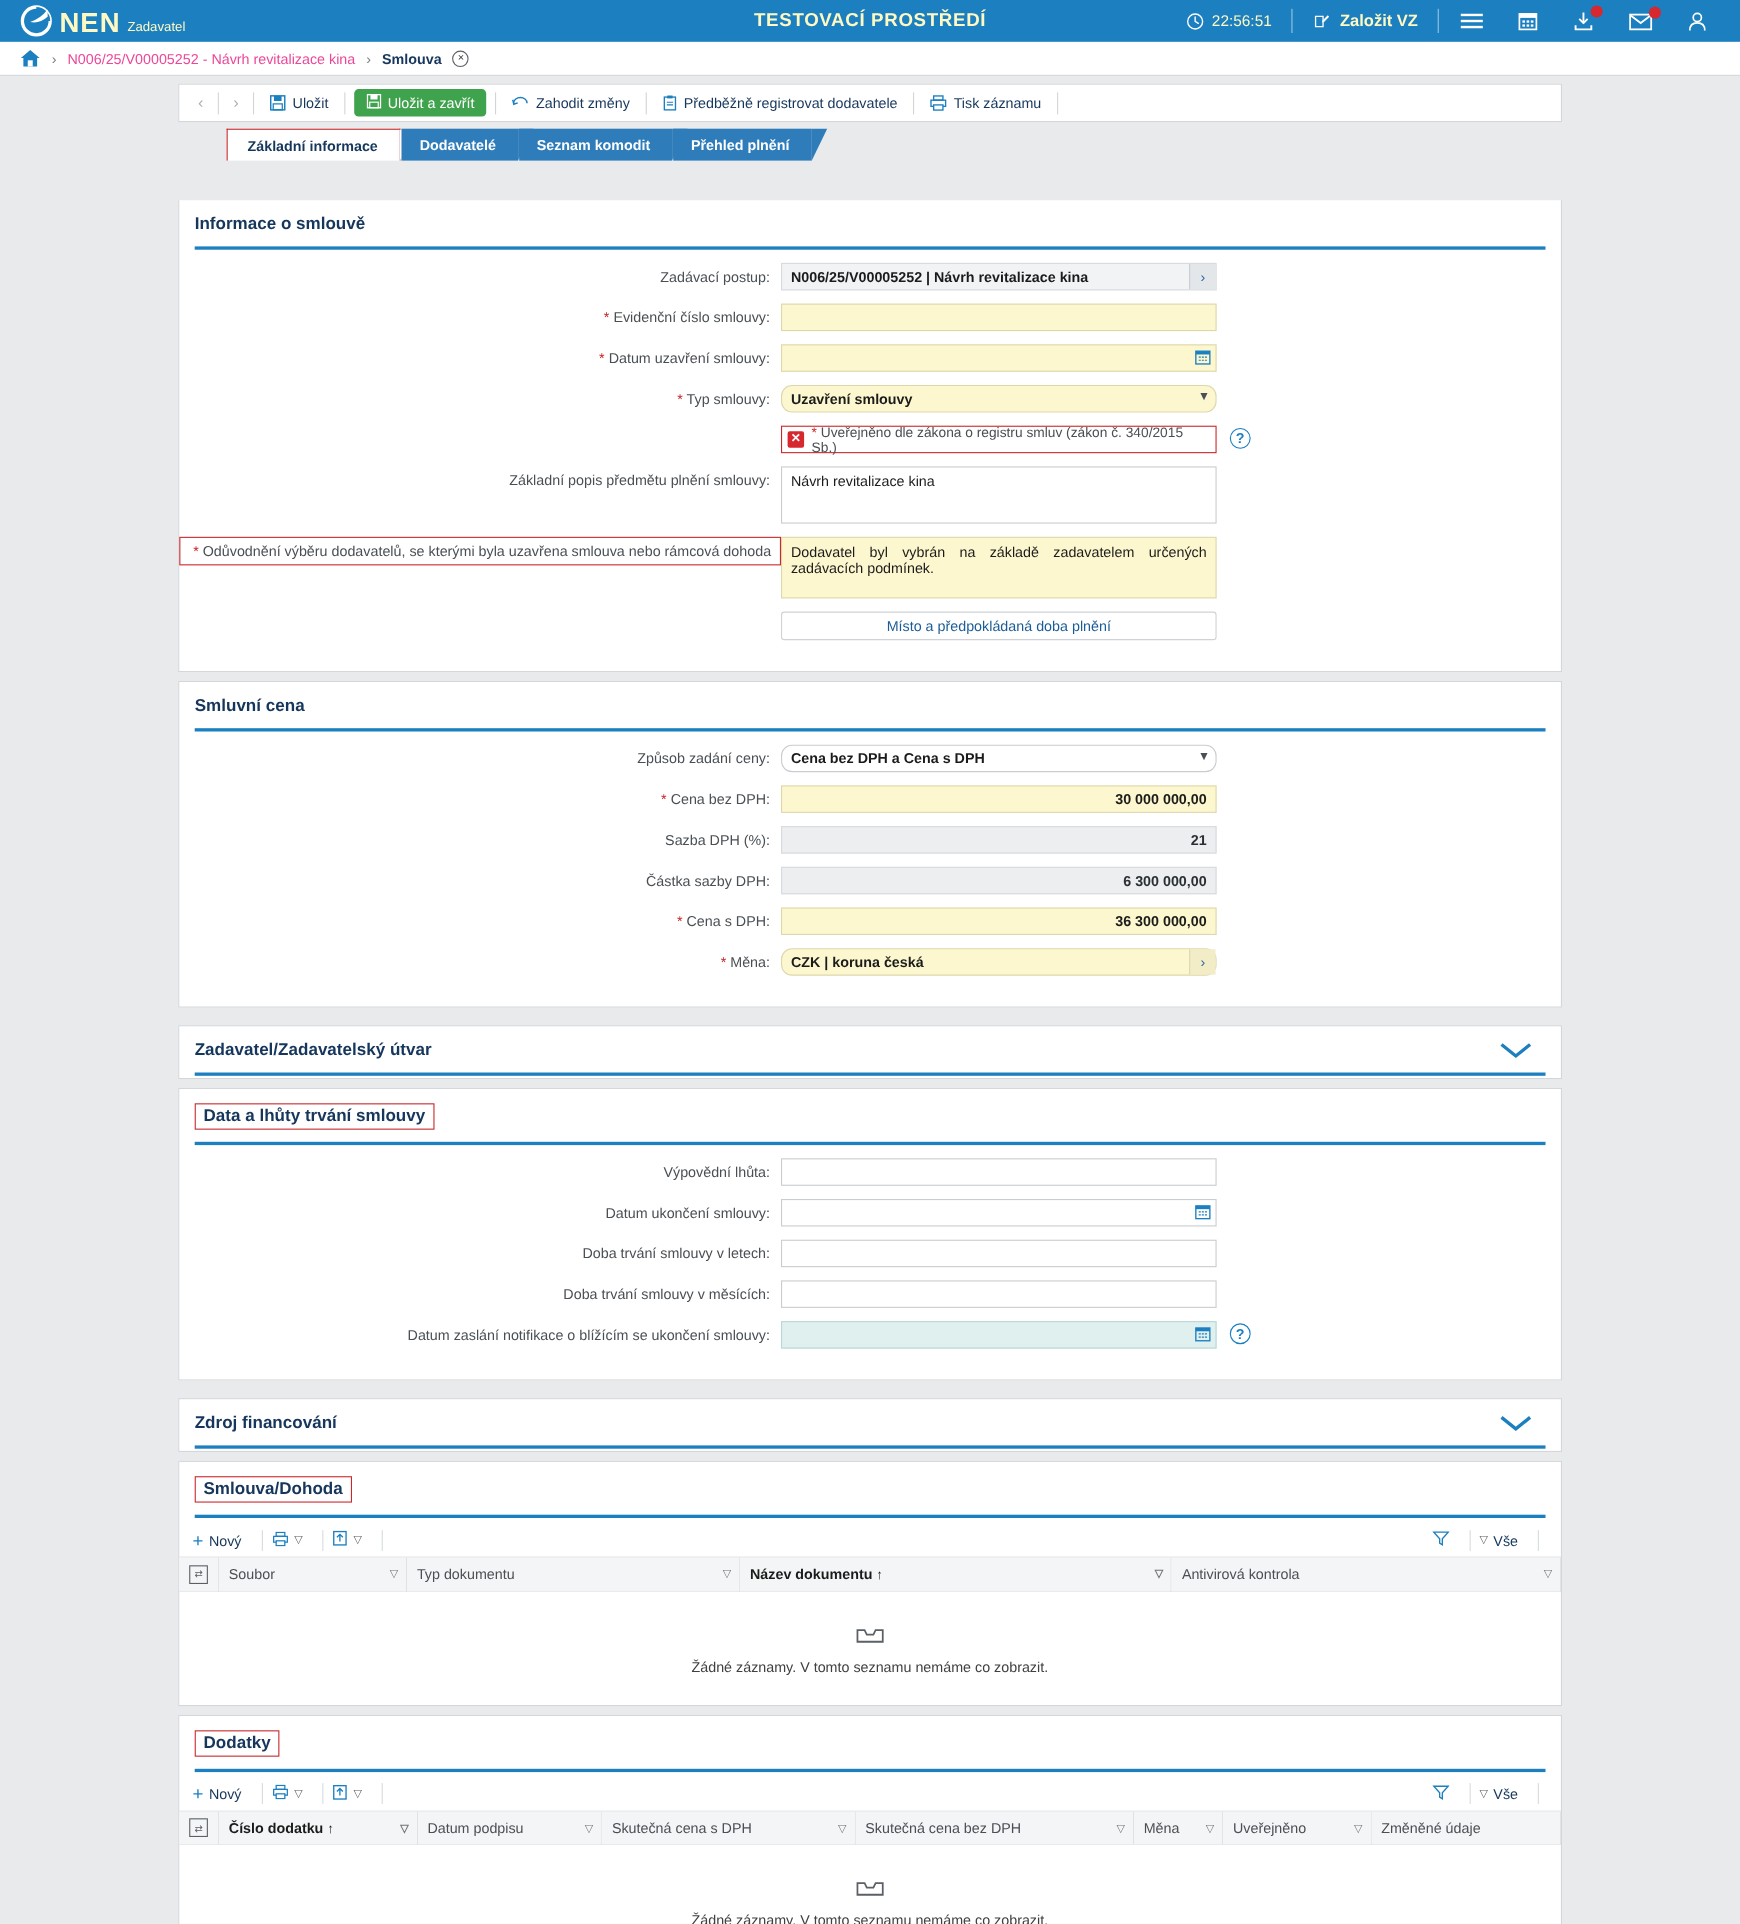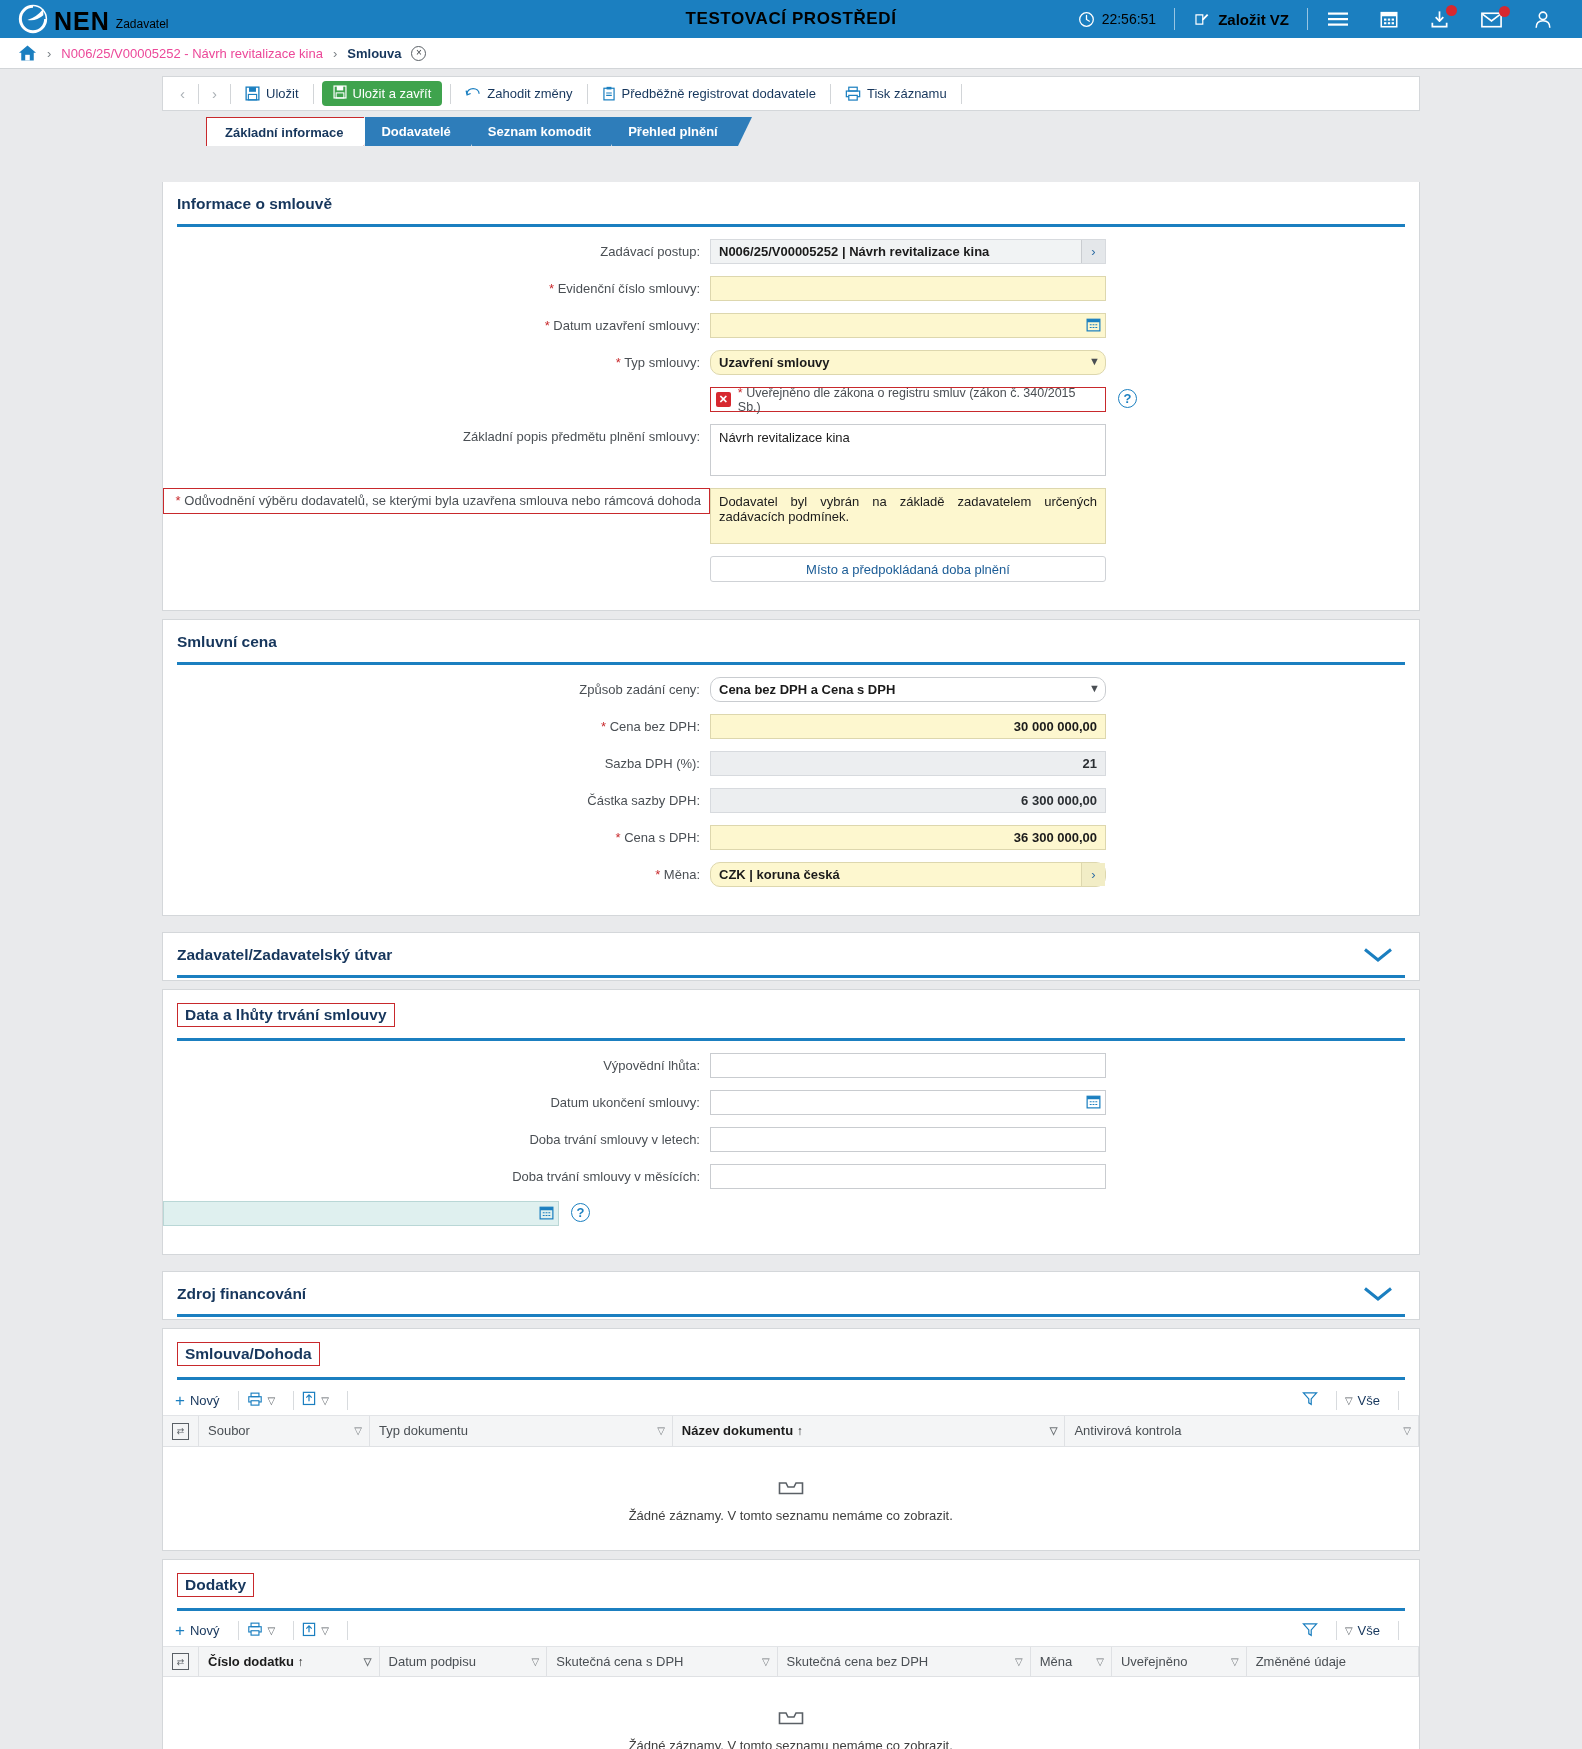--- a/index.html
+++ b/index.html
@@ -9,21 +9,21 @@
     background: #e9eaec;
     font-family: "Liberation Sans", sans-serif;
     font-size: 13px;
     color: #1b1b1b;
   }
   .page { width: 1582px; min-height: 1749px; position: relative; background:#ffffff; }
 
   
   .topbar {
     height: 38px; background: #1b7fc0; display: flex; align-items: center;
-    padding: 0 14px 0 18px; color: #000000; position: relative;
+    padding: 0 14px 0 18px; color: #fef9c3; position: relative;
   }
   .brand { display: flex; align-items: flex-end; gap: 6px; }
   .brand-logo { width: 30px; height: 30px; }
   .brand-nen { font-size: 25px; font-weight: bold; letter-spacing: 1px; line-height: 1; }
   .brand-sub { font-size: 12px; line-height: 1.4; padding-bottom: 1px; }
   .topbar-center {
     position: absolute; left: 0; right: 0; text-align: center;
     font-size: 17px; font-weight: bold; letter-spacing: 0.6px; pointer-events: none;
   }
   .topbar-right { margin-left: auto; display: flex; align-items: center; gap: 0; z-index: 2; }
@@ -534,20 +534,21 @@
           </div>
 
           <div class="frow">
             <div class="flabel">Doba trvání smlouvy v měsících:</div>
             <div class="fctl">
               <div class="inp"></div>
             </div>
           </div>
 
           <div class="frow">
+            <div class="flabel">Datum zaslání notifikace o blížícím se ukončení smlouvy:</div>
             <div class="fctl">
               <div class="inp teal"></div>
               <span class="cal-btn">
                 <svg width="15" height="15" viewBox="0 0 16 16">
                     <rect x="1.2" y="2.4" width="13.6" height="12.4" fill="none" stroke="#1b7fc0" stroke-width="1.3"></rect>
                     <rect x="1.2" y="2.4" width="13.6" height="3.2" fill="#1b7fc0"></rect>
                     <path d="M4 8.2h2M7 8.2h2M10 8.2h2M4 11.2h2M7 11.2h2M10 11.2h2" stroke="#1b7fc0" stroke-width="1.2"></path>
                   </svg>
               </span>
               <span class="help-icon">?</span>

